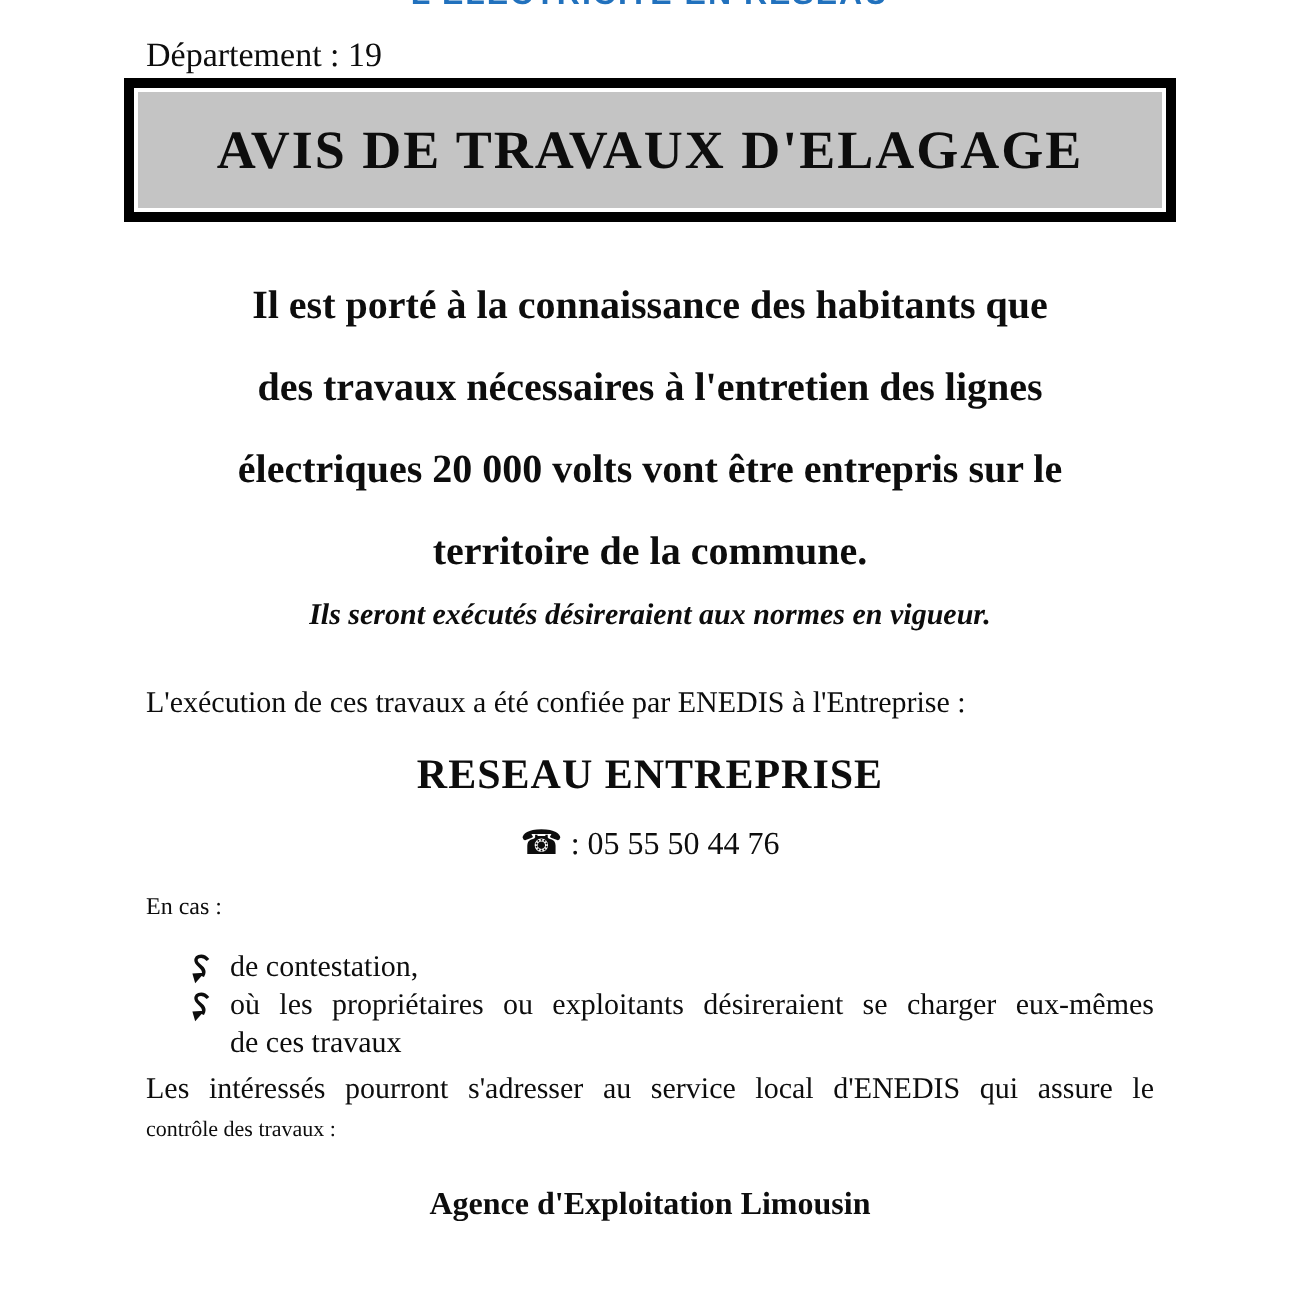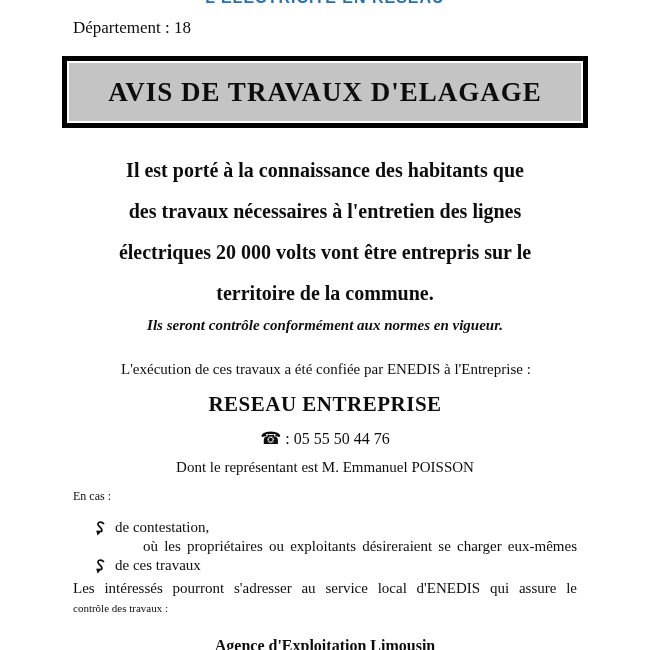--- a/index.html
+++ b/index.html
@@ -23,21 +23,20 @@
     letter-spacing: 1px;
     color: #2171bd;
     white-space: nowrap;
   }
   .content { padding: 17px 73px 0 73px; }
   .dept {
     font-size: 17px;
     line-height: 22px;
   }
   .title-box {
-    margin-top: 17px;
     margin-left: -11px;
     width: 526px;
     border: 5px solid #000;
     background: #ffffff;
     padding: 2px;
   }
   .title-fill {
     background: #c4c4c4;
     height: 58px;
     line-height: 58px;
@@ -60,21 +59,20 @@
     font-size: 15px;
     font-weight: bold;
     font-style: italic;
     line-height: 22px;
     text-align: center;
   }
   .exec-intro {
     margin-top: 24px;
     font-size: 15px;
     line-height: 19px;
-    margin-left: 48px;
   }
   .company {
     margin-top: 13px;
     font-size: 21px;
     font-weight: bold;
     line-height: 24px;
     text-align: center;
     letter-spacing: 0.5px;
   }
   .phone-line {
@@ -89,33 +87,33 @@
     font-size: 15px;
     line-height: 18px;
     text-align: center;
   }
   .en-cas {
     margin-top: 11px;
     font-size: 12px;
     line-height: 18px;
   }
   .bullets { margin-top: 13px; padding-left: 20px; }
-  .bullet-row { display: flex; align-items: flex-end; }
+  .bullet-row { display: flex; align-items: flex-start; }
   .bullet-icon {
     flex: 0 0 auto;
     width: 13px; height: 16px;
     margin-right: 9px;
     margin-top: 2px;
   }
   .bullet-text {
     font-size: 15px;
     line-height: 19px;
     width: 462px;
   }
-  .bullet-text .just { text-align: justify; text-align-last: justify; margin-left: 28px; }
+  .bullet-text .just { text-align: justify; text-align-last: justify; }
   .closing { margin-top: 3px; }
   .closing-l1 {
     font-size: 15px;
     line-height: 20px;
     text-align: justify;
     text-align-last: justify;
   }
   .closing-l2 {
     font-size: 11px;
     line-height: 20px;
@@ -128,45 +126,44 @@
     text-align: center;
   }
 </style>
 </head>
 <body>
 
 <div class="masthead">L'ELECTRICITE EN RESEAU</div>
 
 <div class="content">
 
-  <div class="dept">Département : 18</div>
+  <div class="dept">Département : 19</div>
 
   <div class="title-box">
     <div class="title-fill">AVIS DE TRAVAUX D'ELAGAGE</div>
   </div>
 
   <div class="body-par">
     <div class="body-line">Il est porté à la connaissance des habitants que</div>
     <div class="body-line">des travaux nécessaires à l'entretien des lignes</div>
     <div class="body-line">électriques 20 000 volts vont être entrepris sur le</div>
     <div class="body-line">territoire de la commune.</div>
   </div>
 
-  <div class="note">Ils seront contrôle conformément aux normes en vigueur.</div>
+  <div class="note">Ils seront exécutés désireraient aux normes en vigueur.</div>
 
   <div class="exec-intro">L'exécution de ces travaux a été confiée par ENEDIS à l'Entreprise :</div>
 
   <div class="company">RESEAU ENTREPRISE</div>
 
   <div class="phone-line">
     <span class="phone-glyph">☎</span>
     <span>: 05 55 50 44 76</span>
   </div>
 
-  <div class="representative">Dont le représentant est M. Emmanuel POISSON</div>
 
   <div class="en-cas">En cas :</div>
 
   <div class="bullets">
 
     <div class="bullet-row">
       <svg class="bullet-icon" viewBox="0 0 13 16">
         <path d="M11,3 C8,-0.5 3.5,1.5 5.5,4.5 C7.2,6.8 9.5,7.2 8.8,9.8 L8.2,11.2" fill="none" stroke="#0d0d0d" stroke-width="1.7"></path>
         <polygon points="3.2,9.8 9.2,9.4 4.6,14.6" fill="#0d0d0d"></polygon>
       </svg>

